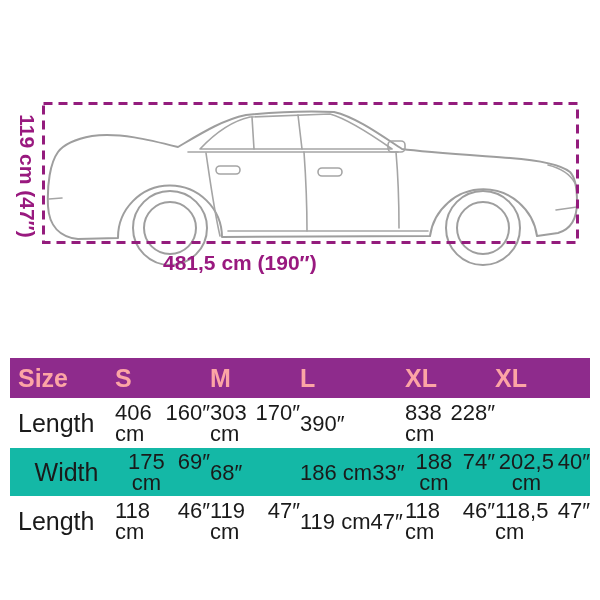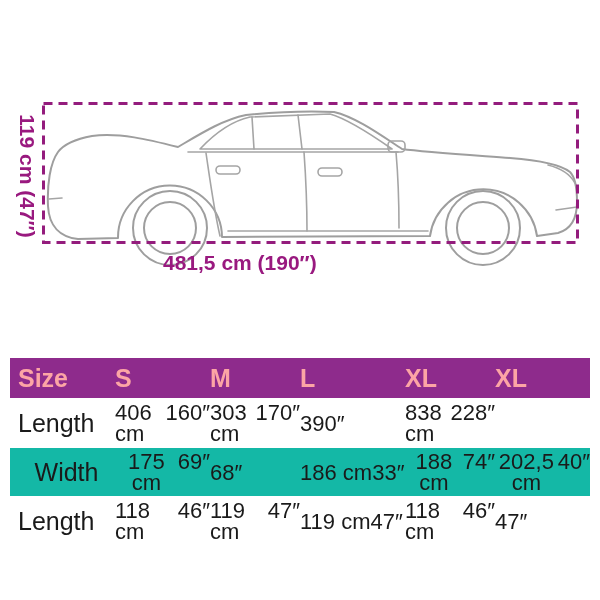--- a/index.html
+++ b/index.html
@@ -143,18 +143,19 @@
       </div>
       <div class="cell">
         <span>119 cm</span>
         <span>47″</span>
       </div>
       <div class="cell">
         <span>118 cm</span>
         <span>46″</span>
       </div>
       <div class="cell">
+        <span>118,5 cm</span>
         <span>47″</span>
       </div>
     </div>
 
   </div>
 </div>
 
 </body></html>

